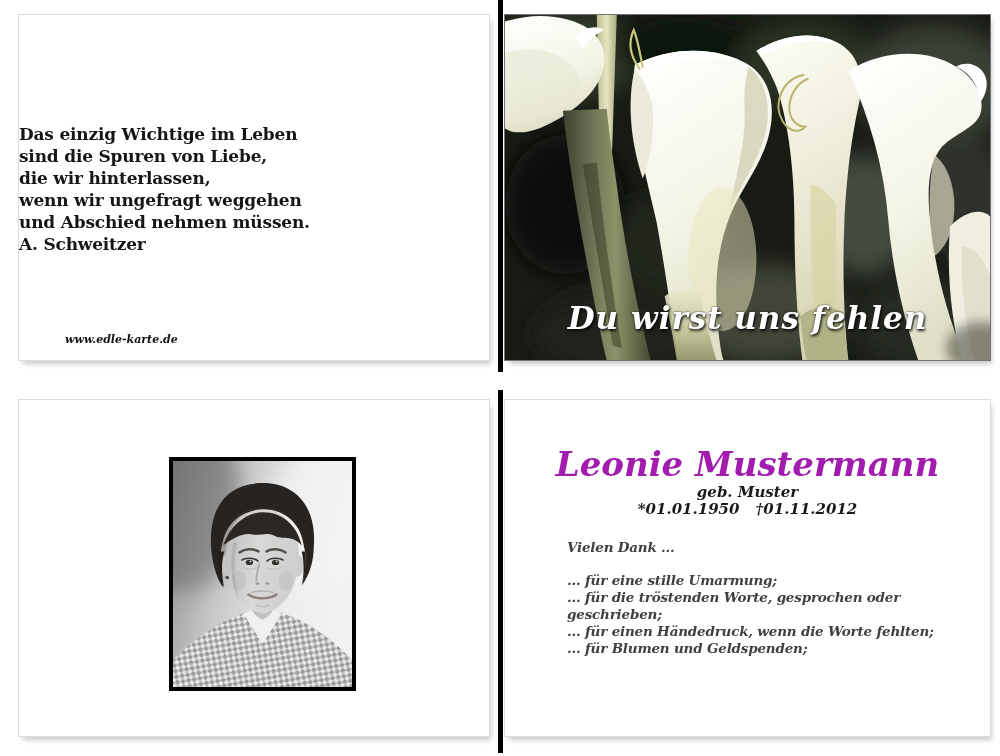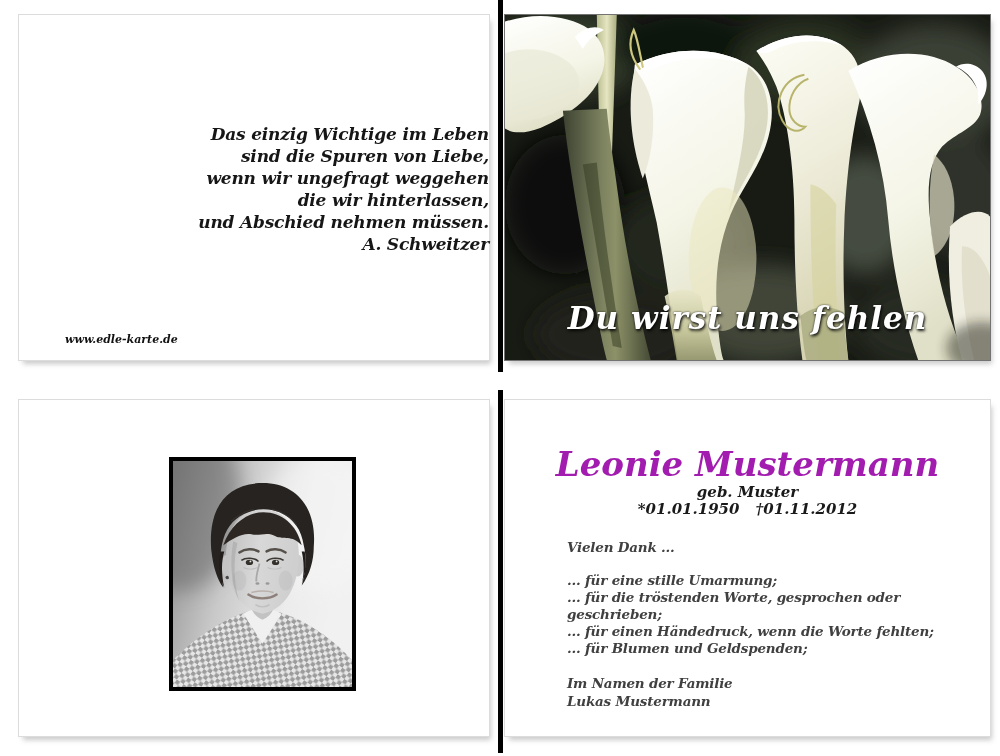--- a/index.html
+++ b/index.html
@@ -15,22 +15,22 @@
   #page-tl{left:18px;top:14px;width:472px;height:347px;}
   #page-tr{left:504px;top:14px;width:487px;height:347px;border:1px solid #737373;overflow:hidden;padding:0;}
   #page-bl{left:18px;top:399px;width:472px;height:338px;}
   #page-br{left:504px;top:399px;width:487px;height:338px;}
   .divider{position:absolute;width:5px;background:#000;}
   #divider-top{left:498px;top:0;height:372px;}
   #divider-bottom{left:498px;top:390px;height:363px;}
 
   
   .quote{
-    position:absolute;top:108px;left:0;right:0;text-align:right;
-    font-style:italic;font-weight:bold;font-size:17px;line-height:22px;
+    position:absolute;top:108px;left:0;right:0;text-align:left;
+    font-weight:bold;font-size:17px;line-height:22px;
     letter-spacing:-0.2px;color:#161616;
   }
   .website{
     position:absolute;left:46px;top:318px;
     font-style:italic;font-weight:bold;font-size:11px;color:#111;
   }
 
   
   .photo-svg{display:block;width:100%;height:100%;}
   .caption{
@@ -65,22 +65,22 @@
 
 <div>
 
   <div class="divider" id="divider-top"></div>
   <div class="divider" id="divider-bottom"></div>
 
   <section class="page" id="page-tl">
     <div class="quote">
       <div>Das einzig Wichtige im Leben</div>
       <div>sind die Spuren von Liebe,</div>
+      <div>die wir hinterlassen,</div>
       <div>wenn wir ungefragt weggehen</div>
-      <div>die wir hinterlassen,</div>
       <div>und Abschied nehmen müssen.</div>
       <div>A. Schweitzer</div>
     </div>
     <div class="website">www.edle-karte.de</div>
   </section>
 
   <section class="page" id="page-tr">
     <svg class="photo-svg" viewBox="0 0 486 346" preserveAspectRatio="none" aria-hidden="true">
       <defs>
         <filter id="blurBg" x="-40%" y="-40%" width="180%" height="180%">
@@ -251,20 +251,16 @@
       </div>
     </div>
     <div class="body-text">
       <div class="thanks-intro">Vielen Dank ...</div>
       <div class="thanks-list">
         <div>... für eine stille Umarmung;</div>
         <div>... für die tröstenden Worte, gesprochen oder geschrieben;</div>
         <div>... für einen Händedruck, wenn die Worte fehlten;</div>
         <div>... für Blumen und Geldspenden;</div>
       </div>
-      <div class="closing">
-        <div>Im Namen der Familie</div>
-        <div>Lukas Mustermann</div>
-      </div>
     </div>
   </section>
 
 </div>
 
 </body></html>

